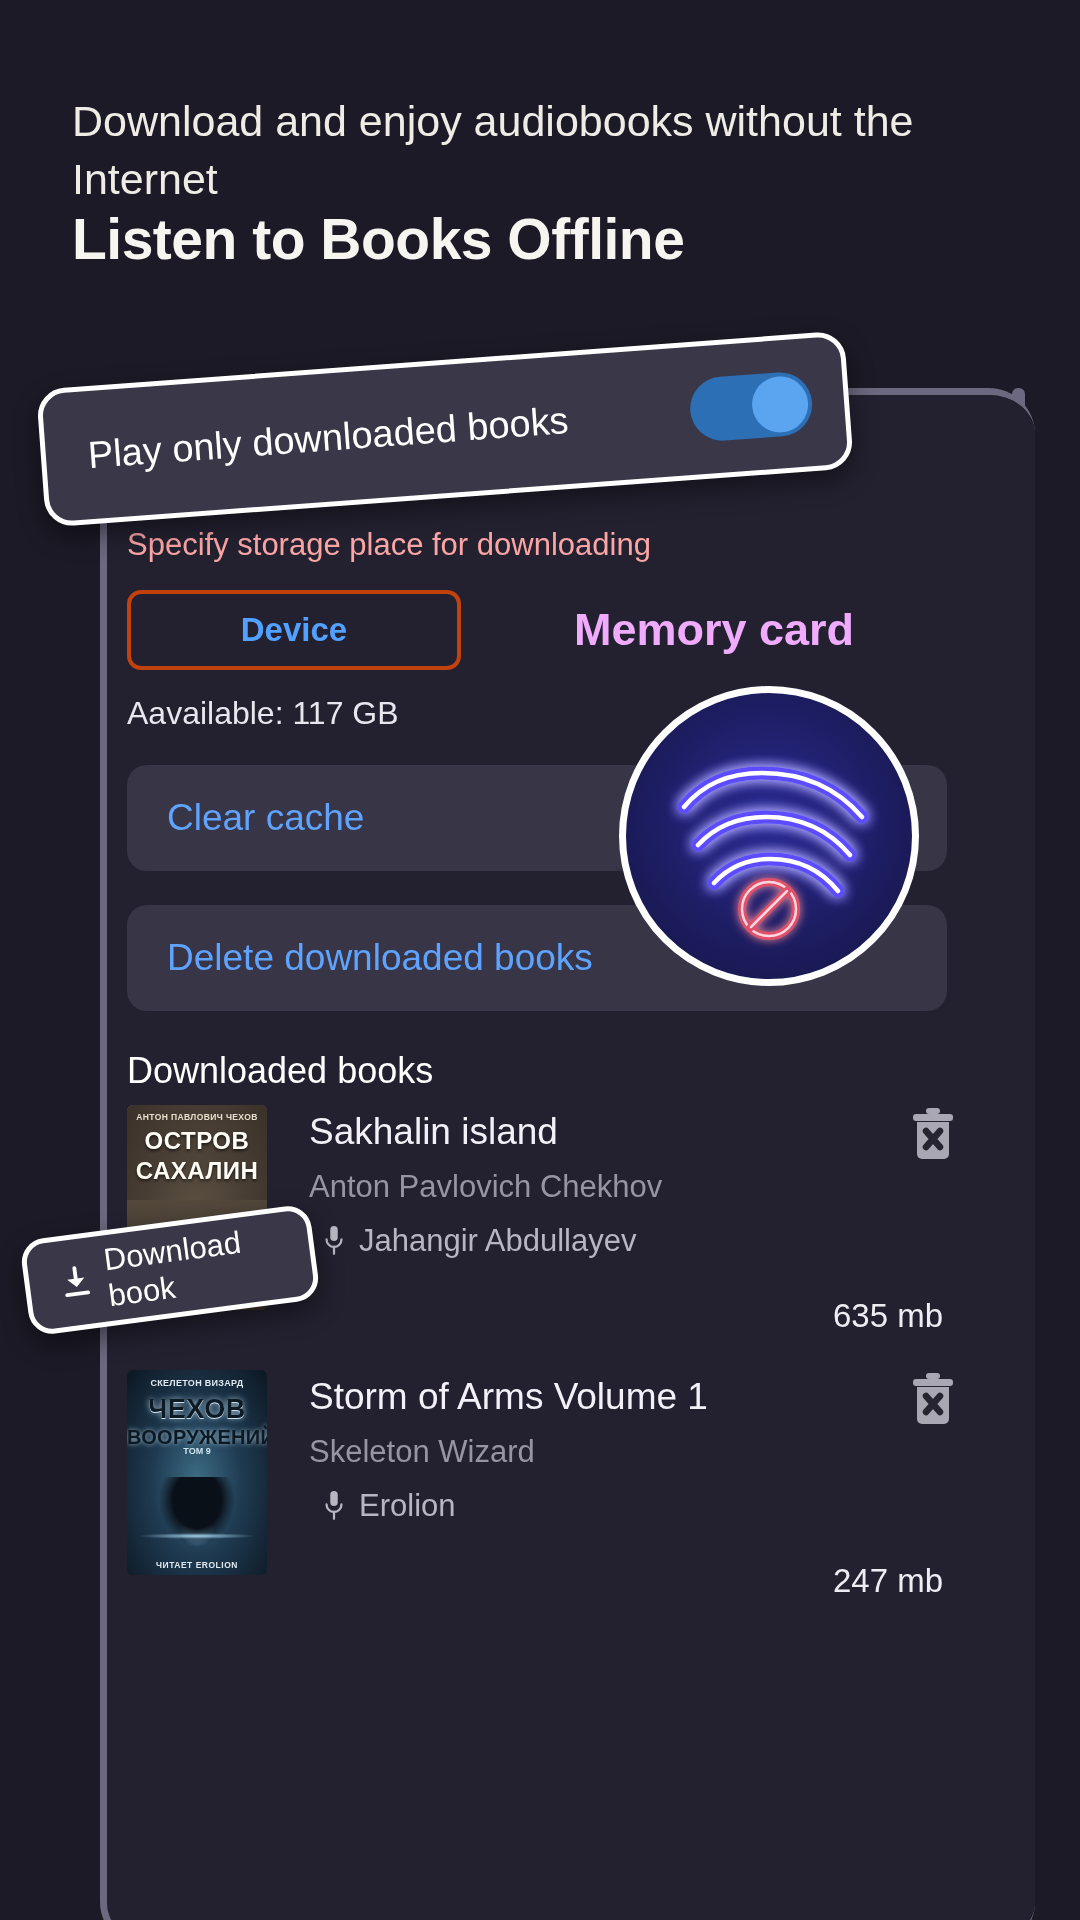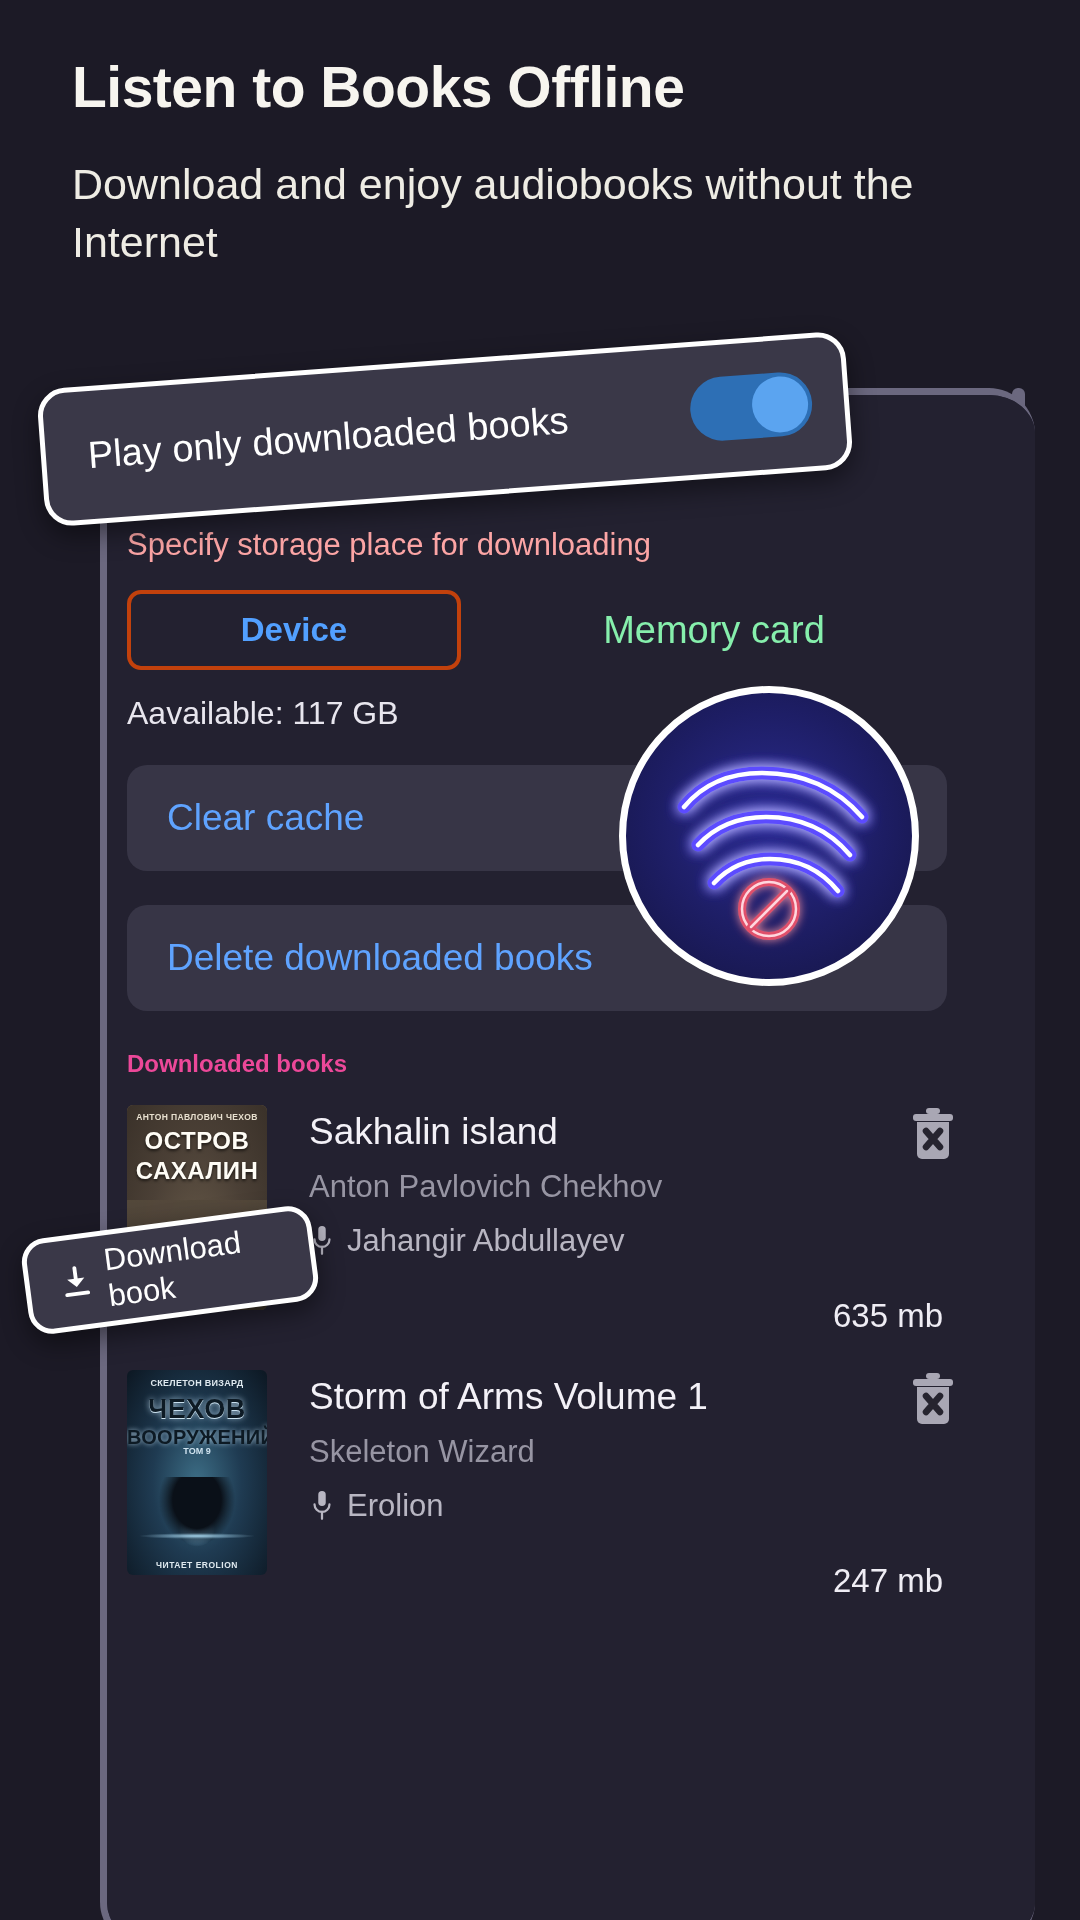--- a/index.html
+++ b/index.html
@@ -64,42 +64,42 @@
     width:880px; display:flex; align-items:center;
   }
   #tab-device {
     width:334px; height:80px;
     border:4px solid #c2410c; border-radius:14px;
     display:flex; align-items:center; justify-content:center;
     color:#52a0ff; font-size:33px; font-weight:bold;
   }
   #tab-memory {
     flex:1; display:flex; align-items:center; justify-content:center;
-    color:#86efac; font-size:38px; font-weight:normal;
+    color:#f0abfc; font-size:45px; font-weight:bold;
     margin-left:20px; margin-right:60px;
   }
 
   #available {
     position:absolute; left:20px; top:300px;
     font-size:32px; color:#e8e6ee;
   }
 
   .action-btn {
     position:absolute; left:20px; width:820px; height:106px;
     background:#373546; border-radius:20px;
     display:flex; align-items:center;
     padding-left:40px;
     color:#5fa3ff; font-size:37px;
   }
   #btn-clear { top:370px; }
   #btn-delete { top:510px; }
 
   #dl-heading {
     position:absolute; left:20px; top:655px;
-    font-size:24px; font-weight:bold; color:#ec4899;
+    font-size:36px; font-weight:normal; color:#ffffff;
   }
 
   
   .book-row {
     position:absolute; left:20px; width:880px; height:270px;
   }
   #book-0 { top:710px; }
   #book-1 { top:975px; }
 
   .cover {
@@ -183,21 +183,21 @@
   .b-title {
     position:absolute; left:182px; top:6px;
     font-size:37px; color:#f3f1f7;
   }
   .b-author {
     position:absolute; left:182px; top:64px;
     font-size:31px; color:#9795a3;
   }
   .b-narr-wrap {
     position:absolute; left:182px; top:118px;
-    display:flex; align-items:center;
+    display:flex; align-items:center;padding-left:12px;
   }
   .mic-icon { width:26px; height:32px; margin-right:12px; display:block; }
   .b-narr { font-size:31px; color:#b8b6c2; }
 
   .b-size {
     position:absolute; right:64px; top:192px;
     font-size:33px; color:#efedf4;
   }
 
   .trash-btn {
@@ -253,22 +253,22 @@
     background:radial-gradient(circle at 50% 45%, #2a2b8f 0%, #1d1d63 55%, #14143f 100%);
     border:7px solid #ffffff;
     overflow:hidden;
   }
   #wifi-badge svg { position:absolute; left:0; top:0; }
 </style>
 </head>
 <body>
 
 <div id="header">
+  <div id="subhead">Download and enjoy audiobooks without the Internet</div>
   <div id="headline">Listen to Books Offline</div>
-  <div id="subhead">Download and enjoy audiobooks without the Internet</div>
 </div>
 
 <div id="phone-rail"></div>
 <div id="phone">
   <div id="phone-screen">
     <div id="settings">
 
       <div id="row-toggle-ghost"></div>
 
       <div id="specify-label">Specify storage place for downloading</div>

